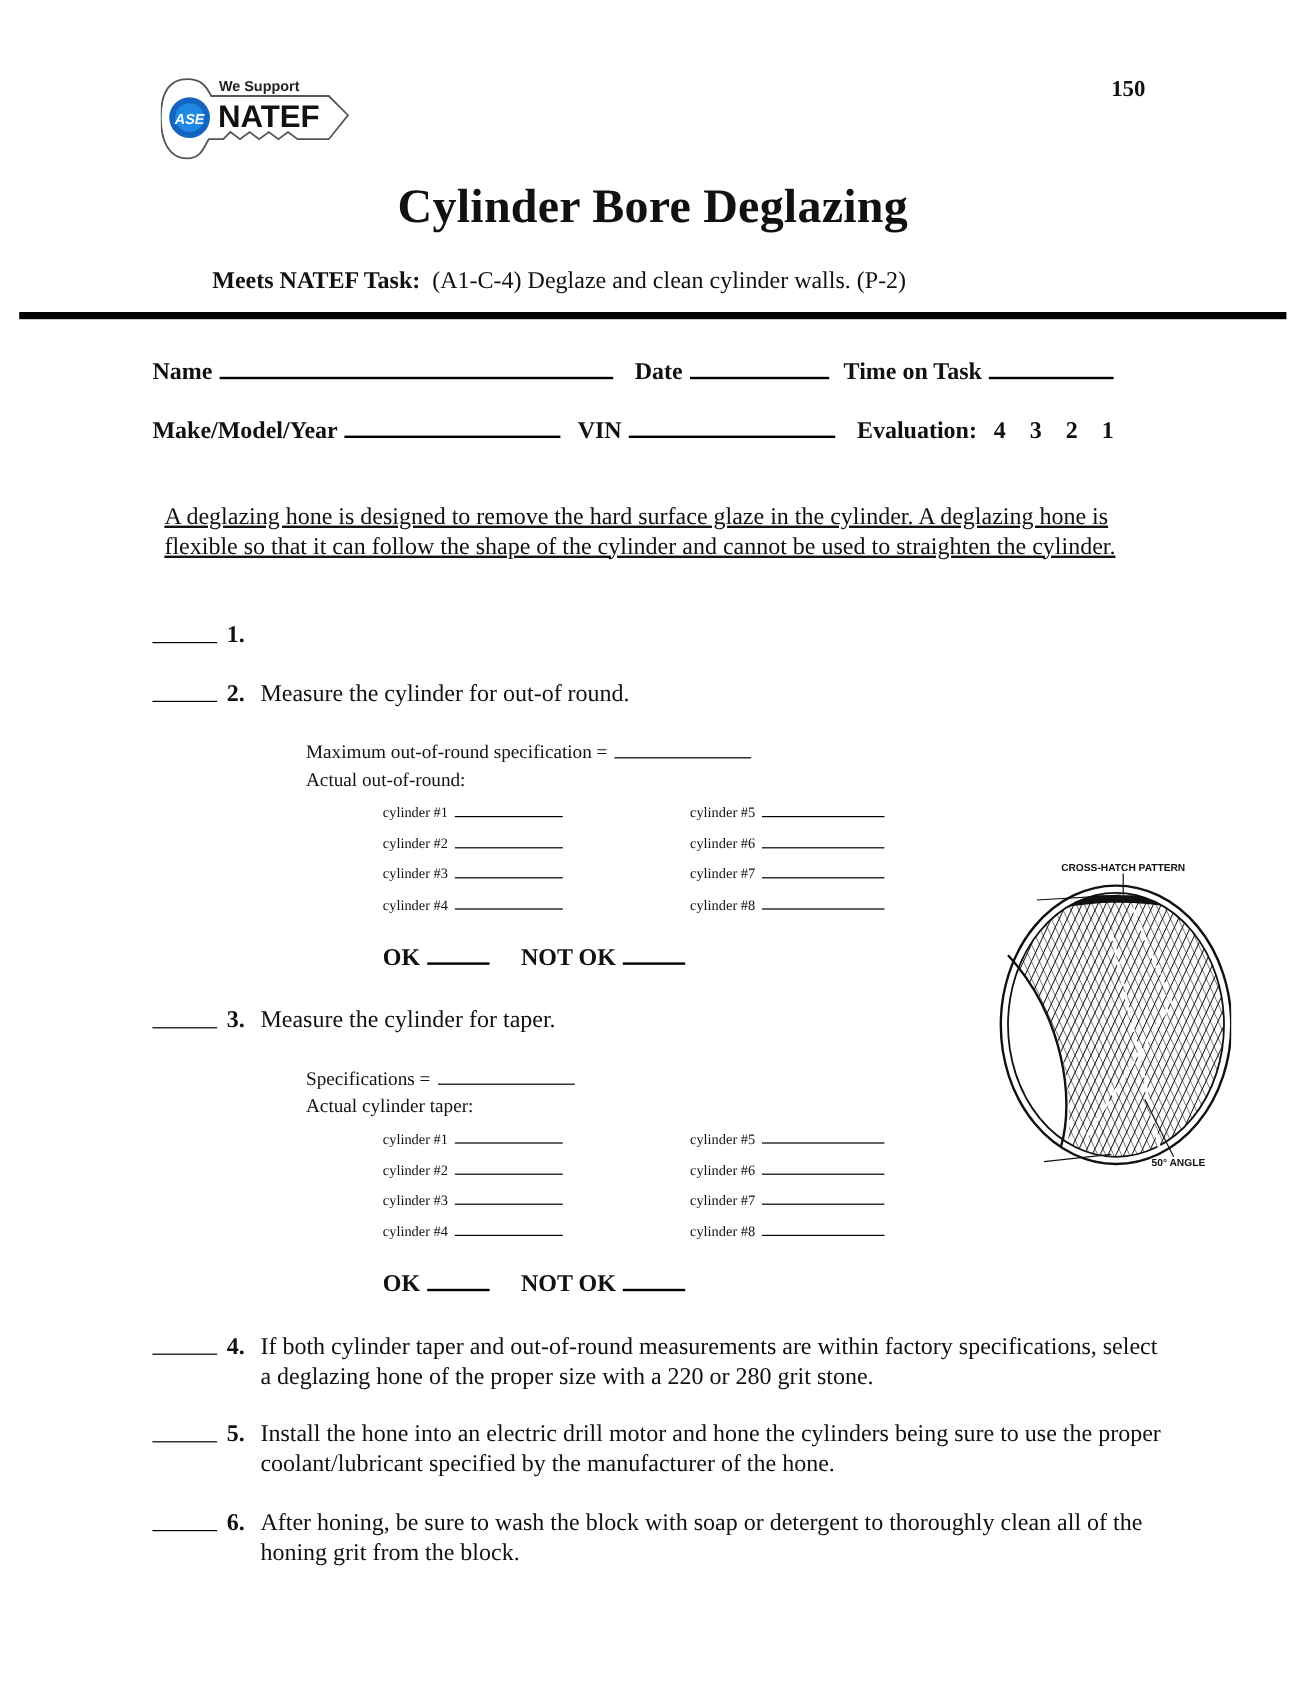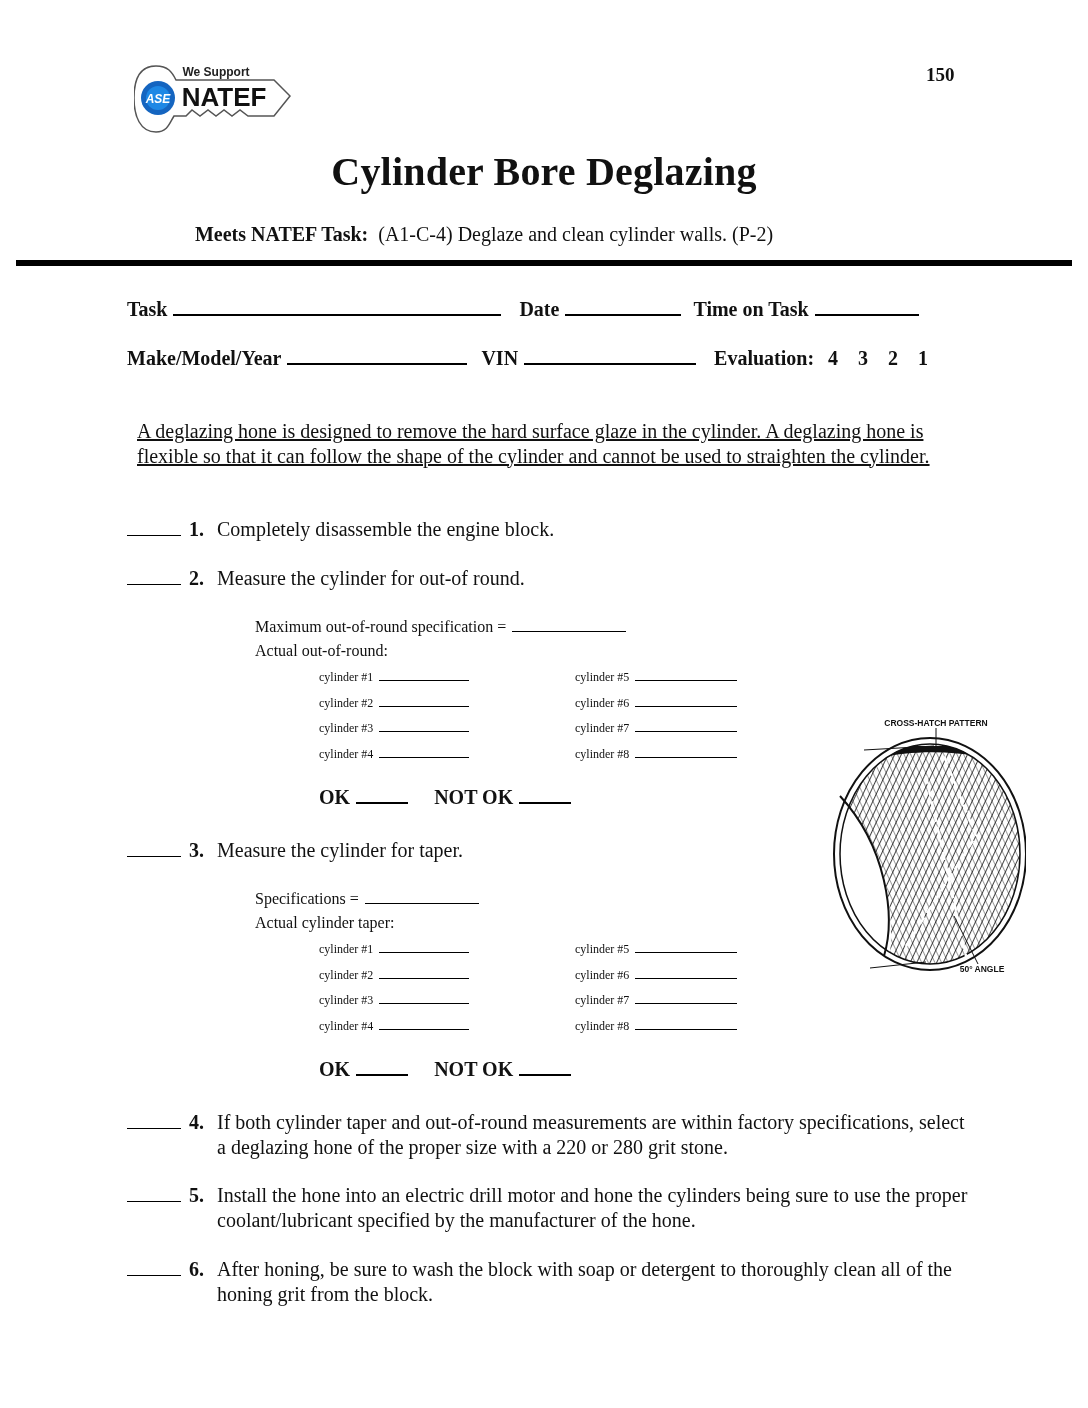--- a/index.html
+++ b/index.html
@@ -2,21 +2,21 @@
 <html><head>
 <meta charset="utf-8">
 <style>
   html, body { margin: 0; padding: 0; background: #ffffff; }
   body { width: 1088px; height: 1408px; position: relative; overflow: hidden;
          font-family: "Liberation Serif", "DejaVu Serif", serif; color: #111; }
   .abs { position: absolute; }
   .page-num { left: 926px; top: 64px; font-size: 19px; font-weight: bold; }
   .logo { left: 134px; top: 58px; width: 160px; height: 80px; }
   .title { left: 0; width: 1088px; top: 148px; text-align: center; font-size: 40px; font-weight: bold; letter-spacing: 0.2px; }
-  .subtitle { left: 0; width: 932px; top: 223px; text-align: center; font-size: 20px; margin-left: 18px; }
+  .subtitle { left: 0; width: 932px; top: 223px; text-align: center; font-size: 20px; }
   .subtitle b { font-weight: bold; }
   .rule { left: 16px; top: 260px; width: 1056px; height: 6px; background: #000; }
   .field-row { font-size: 20px; font-weight: bold; display: flex; align-items: baseline; }
   .blank { display: inline-block; border-bottom: 2px solid #000; height: 18px; margin: 0 6px; }
   .thin-blank { display: inline-block; border-bottom: 1.2px solid #000; height: 16px; margin-left: 6px; }
   .para { left: 137px; top: 419px; width: 840px; font-size: 20px; line-height: 24.5px; text-decoration: underline; }
   .step { left: 127px; width: 850px; font-size: 20px; line-height: 24.5px; display: flex; }
   .step .check { width: 54px; flex: none; border-bottom: 1.5px solid #000; height: 18px; margin-right: 8px; }
   .step .num { width: 28px; flex: none; font-weight: bold; }
   .step .txt { flex: 1; }
@@ -42,21 +42,21 @@
 </div>
 
 <div class="abs title">Cylinder Bore Deglazing</div>
 <div class="abs subtitle">
   <b>Meets NATEF Task:</b>&nbsp;
   <span>(A1-C-4)  Deglaze and clean cylinder walls.  (P-2)</span>
 </div>
 <div class="abs rule"></div>
 
 <div class="abs field-row" style="left:127px; top:296px;">
-  <span>Task</span>
+  <span>Name</span>
   <span class="blank" style="width:328px;"></span>
   <span style="margin-left:12px;font-family:Liberation Serif, serif;">Date</span>
   <span class="blank" style="width:116px;"></span>
   <span style="margin-left:6px;">Time on Task</span>
   <span class="blank" style="width:104px;"></span>
 </div>
 
 <div class="abs field-row" style="left:127px; top:345px;">
   <span>Make/Model/Year</span>
   <span class="blank" style="width:180px;"></span>
@@ -67,21 +67,20 @@
   <span style="margin-left:20px;">3</span>
   <span style="margin-left:20px;">2</span>
   <span style="margin-left:20px;">1</span>
 </div>
 
 <div class="abs para">A deglazing hone is designed to remove the hard surface glaze in the cylinder.  A deglazing hone is flexible so that it can follow the shape of the cylinder and cannot be used to straighten the cylinder.</div>
 
 <div class="abs step" style="top:517px;">
   <span class="check"></span>
   <span class="num">1.</span>
-  <span class="txt">Completely disassemble the engine block.</span>
 </div>
 
 <div class="abs step" style="top:566px;">
   <span class="check"></span>
   <span class="num">2.</span>
   <span class="txt">Measure the cylinder for out-of round.</span>
 </div>
 
 <div class="abs text20" style="left:255px; top:615px; display:flex; align-items:baseline;">
   <span>Maximum out-of-round specification =</span>

